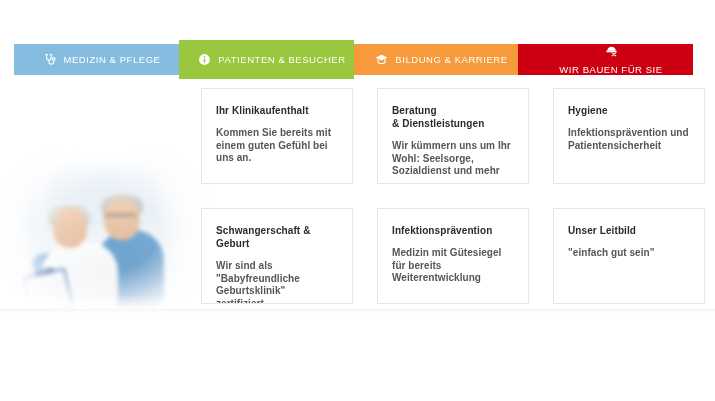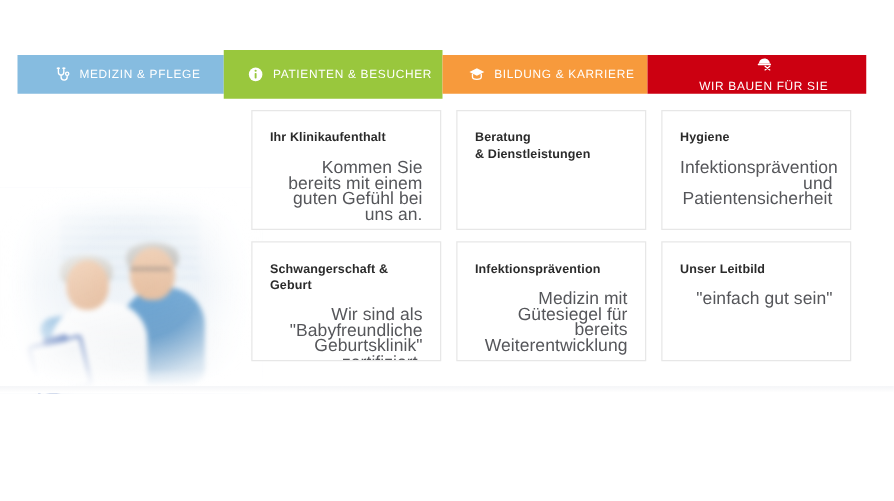--- a/index.html
+++ b/index.html
@@ -207,20 +207,21 @@
   
   .card-grid {
     position: absolute;
     left: 201px;
     top: 88px;
     width: 500px;
     display: grid;
     grid-template-columns: 152px 152px 152px;
     column-gap: 12px;
     row-gap: 9px;
+    gap: 24px;
   }
 
   .card {
     background: #ffffff;
     border: 1px solid #e7e7e7;
     height: 96px;
     padding: 15px 14px 10px 14px;
     cursor: pointer;
     overflow: hidden;
   }
@@ -229,26 +230,25 @@
     font-size: 10px;
     font-weight: bold;
     color: #2b2b2b;
     line-height: 13px;
     letter-spacing: 0.1px;
     margin-bottom: 10px;
     white-space: pre-line;
   }
 
   .card-text {
-    font-size: 14px;
-    font-weight: 400;
+    font-size: 10px;
+    font-weight: 700;
     color: #55565a;
     line-height: 12.5px;
     letter-spacing: 0.05px;
-    text-align: right;
   }
 
   
   .panel-edge {
     position: absolute;
     left: 0;
     top: 309px;
     width: 715px;
     height: 5px;
     background: linear-gradient(180deg, rgba(245,246,248,1) 0%, rgba(255,255,255,1) 100%);
@@ -331,20 +331,21 @@
   <div class="card-grid">
 
     <div class="card">
       <div class="card-title">Ihr Klinikaufenthalt</div>
       <div class="card-text">Kommen Sie bereits mit einem guten Gefühl bei uns an.</div>
     </div>
 
     <div class="card">
       <div class="card-title">Beratung
 &amp; Dienstleistungen</div>
+      <div class="card-text">Wir kümmern uns um Ihr Wohl: Seelsorge, Sozialdienst und mehr</div>
     </div>
 
     <div class="card">
       <div class="card-title">Hygiene</div>
       <div class="card-text">Infektionsprävention und Patientensicherheit</div>
     </div>
 
     <div class="card">
       <div class="card-title">Schwangerschaft &amp; Geburt</div>
       <div class="card-text">Wir sind als "Babyfreundliche Geburtsklinik" zertifiziert.</div>

